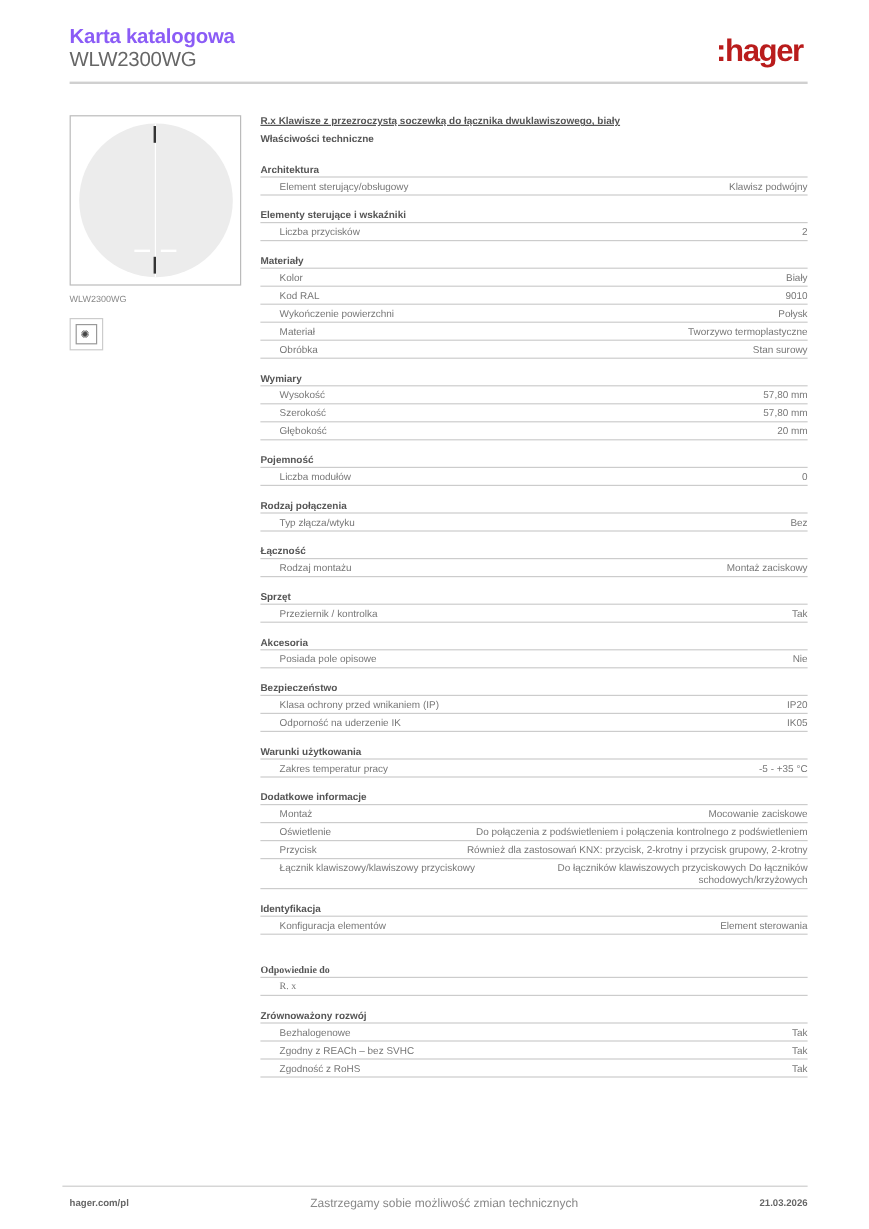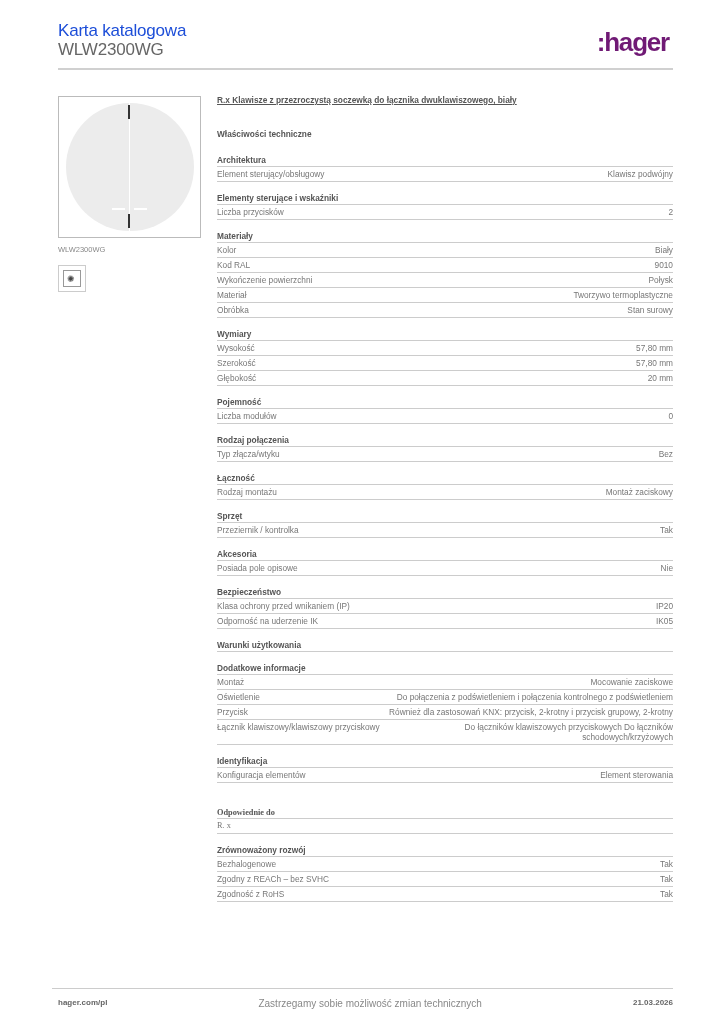--- a/index.html
+++ b/index.html
@@ -1,45 +1,45 @@
 <!DOCTYPE html>
 <html><head>
   <meta charset="utf-8">
   <style>
     * { box-sizing: border-box; margin: 0; padding: 0; }
     html, body { width: 724px; height: 1024px; background: #fff; }
     body { position: relative; font-family: "Liberation Sans", sans-serif; color: #555; overflow: hidden; }
 
     .header { position: absolute; left: 58px; top: 22px; width: 615px; height: 46px; }
-    .doc-type { font-size: 17px; font-weight: normal; color: #1d4ed8; letter-spacing: -0.2px; line-height: 18px; }
+    .doc-type { font-size: 17px; font-weight: bold; color: #8b5cf6; letter-spacing: -0.2px; line-height: 18px; }
     .doc-ref { font-size: 17px; color: #666; line-height: 18px; margin-top: 1px; letter-spacing: -0.2px; }
-    .logo { position: absolute; right: 4px; top: 5px; font-size: 26px; font-weight: bold; color: #701a75; letter-spacing: -1.2px; }
+    .logo { position: absolute; right: 4px; top: 5px; font-size: 26px; font-weight: bold; color: #b91c1c; letter-spacing: -1.2px; }
     .header-rule { position: absolute; left: 58px; top: 68px; width: 615px; height: 2px; background: #d0d0d0; }
 
     .left-col { position: absolute; left: 58px; top: 96px; width: 143px; }
     .product-image { width: 143px; height: 142px; border: 1px solid #bbb; position: relative; background: #fff; }
     .knob { position: absolute; left: 7px; top: 6px; width: 128px; height: 128px; border-radius: 50%; background: #ececec; }
     .divider-line { position: absolute; left: 63px; top: 0; width: 1px; height: 128px; background: #fff; }
     .mark-top { position: absolute; left: 62px; top: 2px; width: 2px; height: 14px; background: #333; }
     .mark-bot { position: absolute; left: 62px; top: 111px; width: 2px; height: 14px; background: #333; }
     .led-left { position: absolute; left: 46px; top: 105px; width: 13px; height: 2px; background: #fff; }
     .led-right { position: absolute; left: 68px; top: 105px; width: 13px; height: 2px; background: #fff; }
     .image-caption { font-size: 7.5px; color: #888; margin-top: 7px; }
     .icon-box { width: 28px; height: 27px; border: 1px solid #ccc; margin-top: 11px; position: relative; }
     .icon-box-inner { position: absolute; left: 4px; top: 4px; width: 18px; height: 17px; border: 1px solid #999; }
     .light-icon { position: absolute; left: 3px; top: 4px; font-size: 9px; color: #444; line-height: 9px; }
 
     .right-col { position: absolute; left: 217px; top: 94px; width: 456px; }
     .product-title { font-size: 8.3px; font-weight: bold; color: #555; height: 16px; line-height: 12px; text-decoration: underline; }
-    .section-main { font-size: 8.3px; font-weight: bold; color: #555; margin-top: 19px; height: 15px; }
+    .section-main { font-size: 8.3px; font-weight: bold; color: #555; height: 15px; }
 
     .group { margin-top: 11px; }
     .group-title { font-size: 8.3px; font-weight: bold; color: #555; height: 12px; line-height: 11px; border-bottom: 1.5px solid #ccc; }
     .row { display: flex; justify-content: space-between; font-size: 8.3px; color: #777; border-bottom: 1px solid #ccc; line-height: 10px; padding: 2px 0 2px 0; }
-    .row .k { flex: 0 0 auto; }
+    .row .k { flex: 0 0 auto; margin-left: 16px; }
     .row .v { text-align: right; max-width: 290px; }
 
     .footer-rule { position: absolute; left: 52px; top: 988px; width: 621px; height: 1px; background: #ccc; }
     .footer { position: absolute; left: 58px; top: 998px; width: 615px; font-size: 8px; display: flex; justify-content: space-between; }
     .footer-left { font-weight: bold; color: #666; }
     .footer-center { color: #888; font-size: 10px; }
     .footer-right { font-weight: bold; color: #666; }
   </style>
 </head>
 <body>
@@ -166,20 +166,24 @@
           <span class="k">Klasa ochrony przed wnikaniem (IP)</span>
           <span class="v">IP20</span>
         </div>
         <div class="row">
           <span class="k">Odporność na uderzenie IK</span>
           <span class="v">IK05</span>
         </div>
       </div>
       <div class="group">
         <div class="group-title">Warunki użytkowania</div>
+        <div class="row">
+          <span class="k">Zakres temperatur pracy</span>
+          <span class="v">-5 - +35 °C</span>
+        </div>
       </div>
       <div class="group">
         <div class="group-title">Dodatkowe informacje</div>
         <div class="row">
           <span class="k">Montaż</span>
           <span class="v">Mocowanie zaciskowe</span>
         </div>
         <div class="row">
           <span class="k">Oświetlenie</span>
           <span class="v">Do połączenia z podświetleniem i połączenia kontrolnego z podświetleniem</span>

